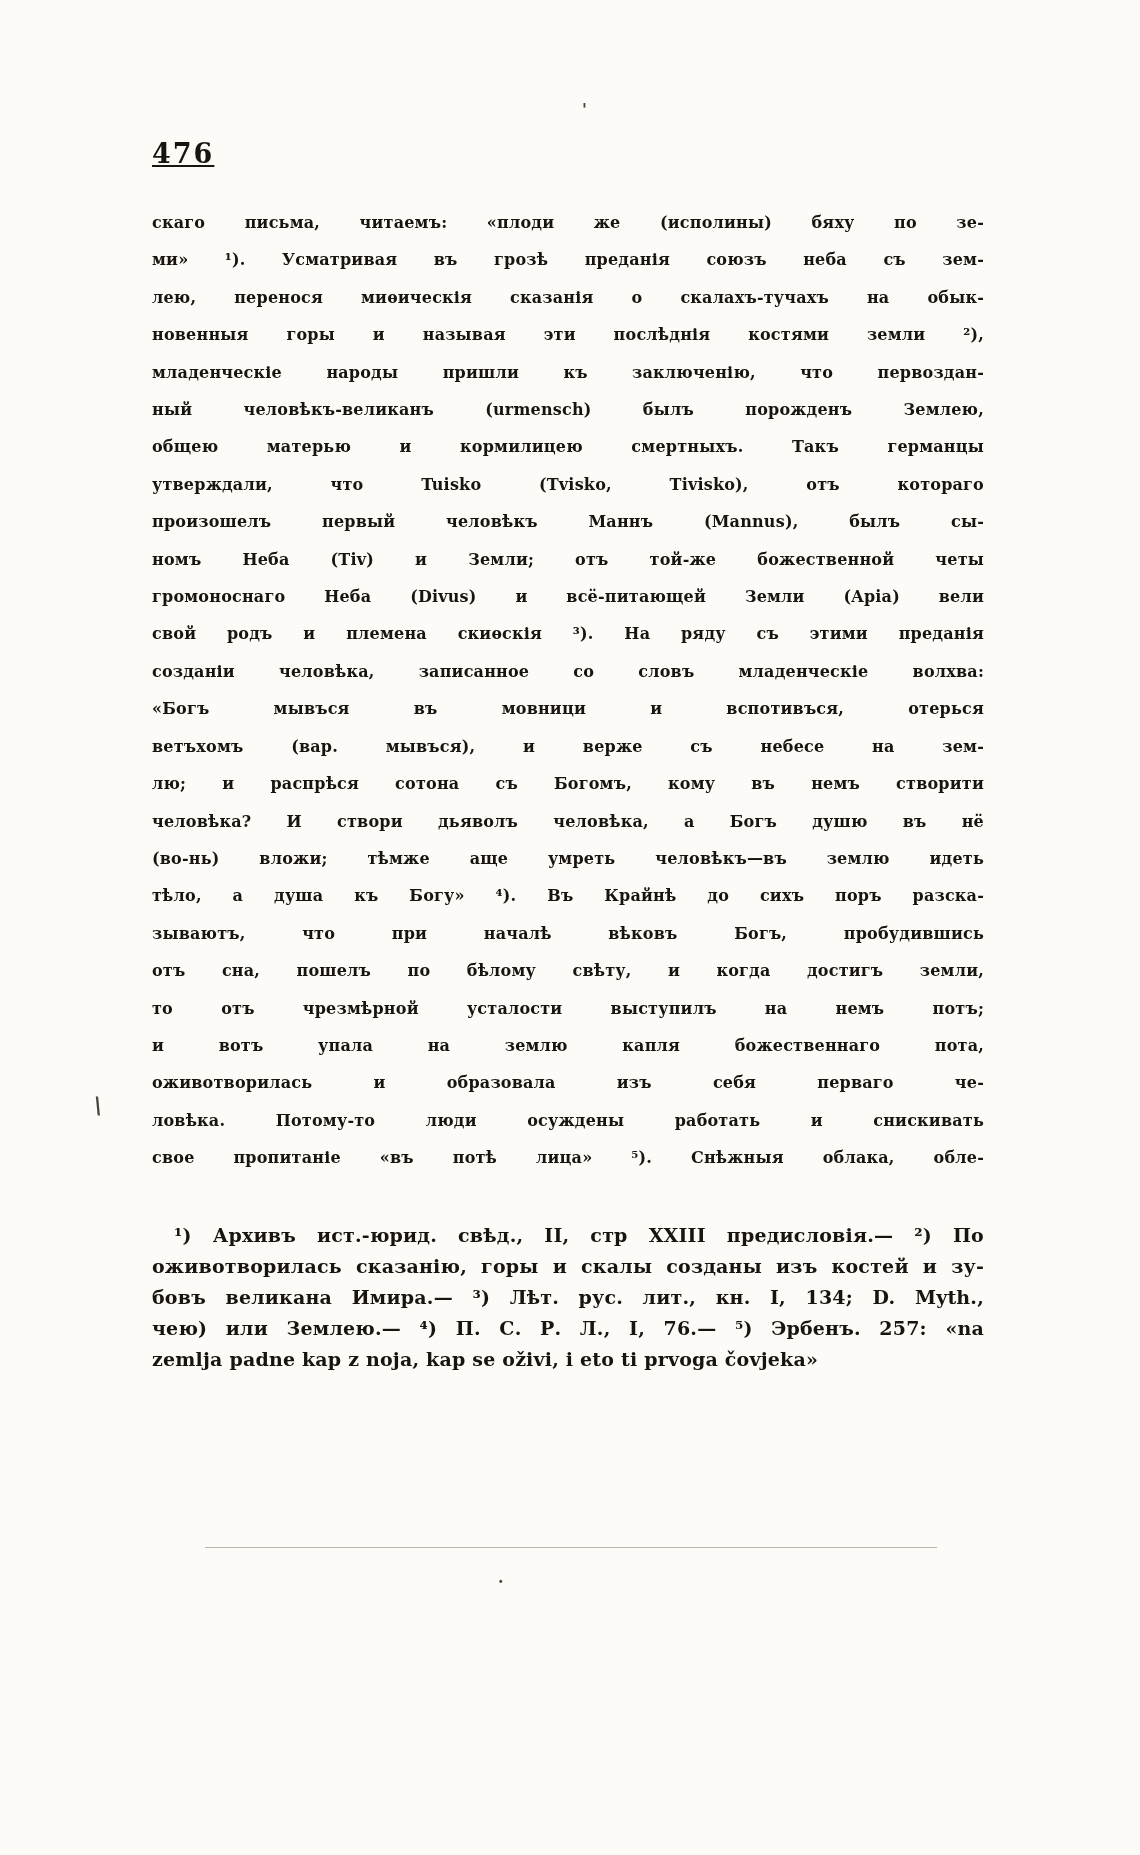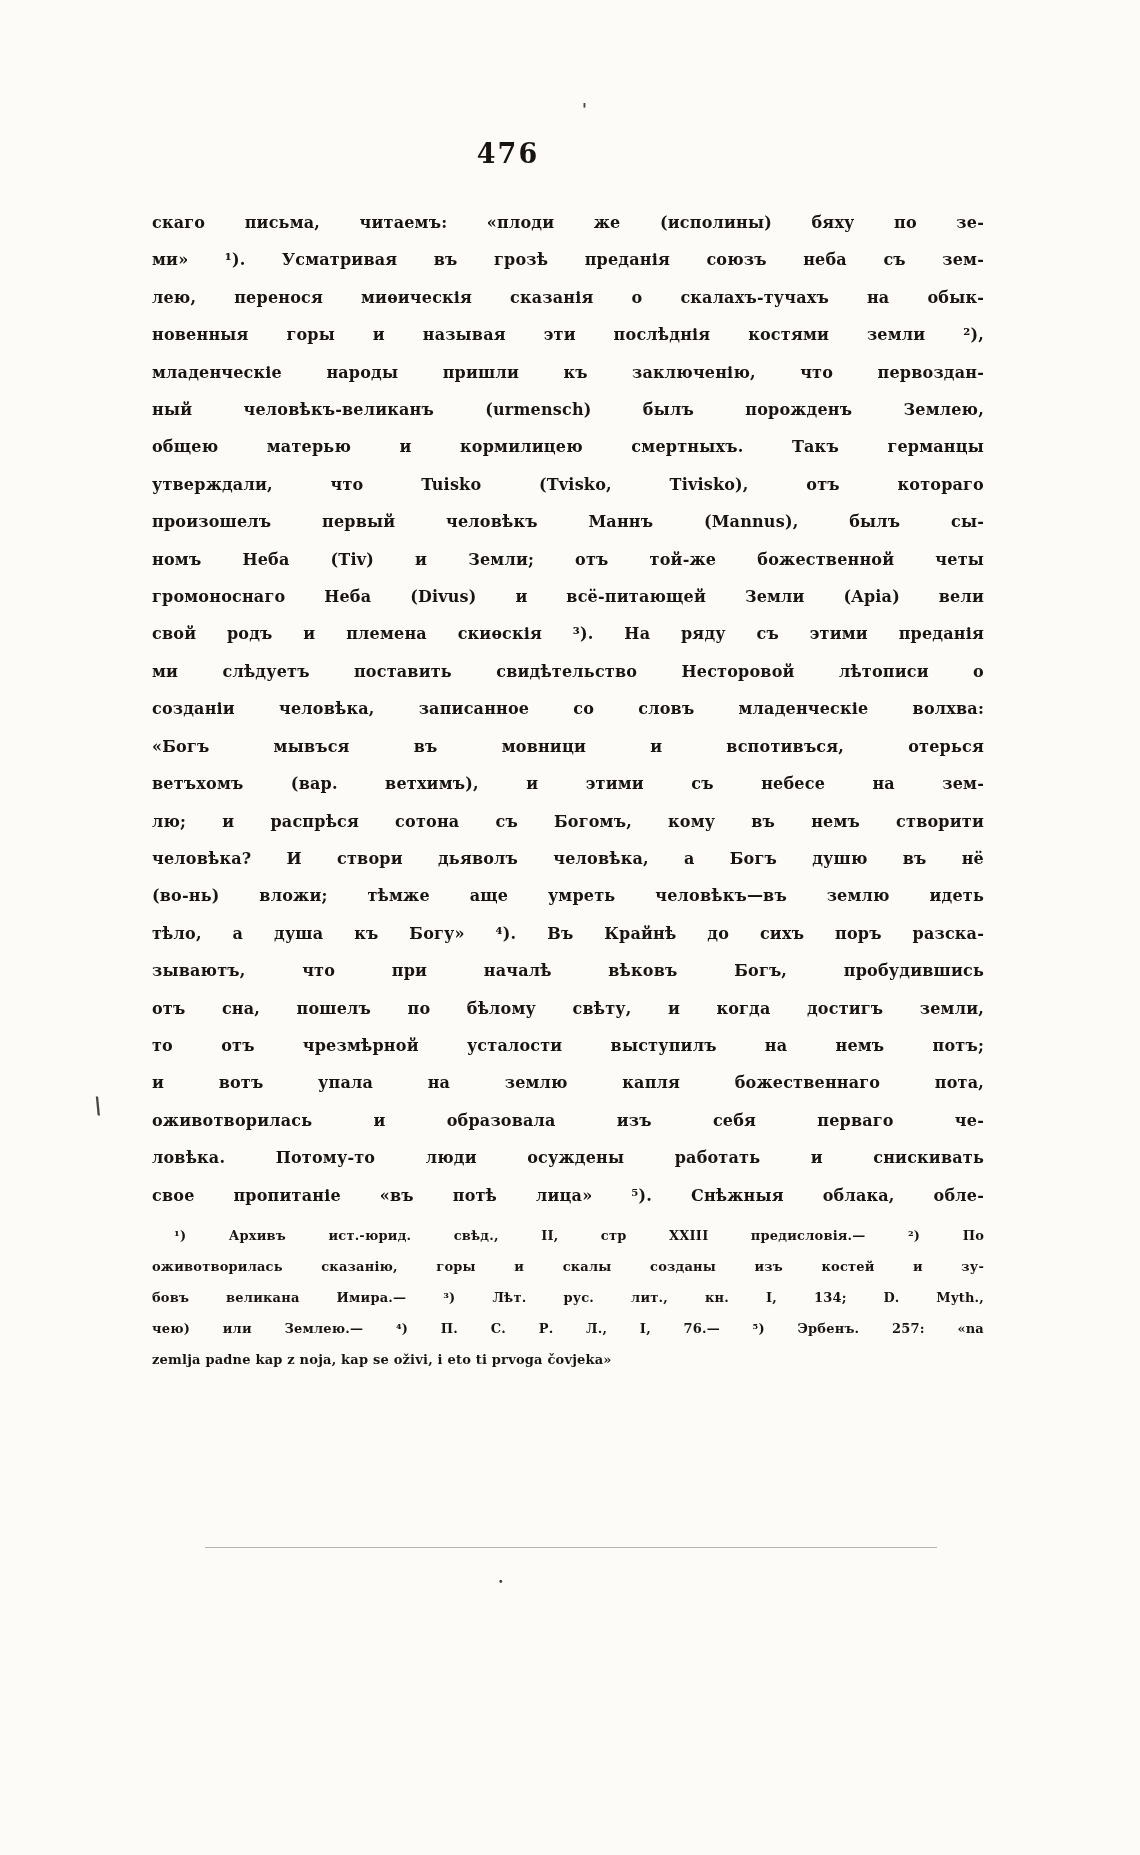--- a/index.html
+++ b/index.html
@@ -14,24 +14,24 @@
     background: #fcfbf8;
     font-family: "DejaVu Serif", "Liberation Serif", serif;
     color: #191410;
     overflow: hidden;
   }
   .page-number {
     position: absolute;
     top: 138px;
     left: 152px;
     width: 712px;
-    text-align: center;
     font-size: 27px;
     font-weight: 700;
     letter-spacing: 2px;
+    text-decoration: underline;
   }
   .body-text {
     position: absolute;
     left: 152px;
     top: 204px;
     width: 832px;
   }
   .body-text .line {
     font-size: 16px;
     line-height: 37.4px;
@@ -41,21 +41,21 @@
     letter-spacing: 0.2px;
     white-space: nowrap_off;
   }
   .footnotes {
     position: absolute;
     left: 152px;
     top: 1220px;
     width: 832px;
   }
   .footnotes .line {
-    font-size: 13px;
+    font-size: 19px;
     line-height: 31px;
     font-weight: 700;
     text-align: justify;
     text-align-last: justify;
     letter-spacing: 0.2px;
   }
   .footnotes .line.indent {
     text-indent: 22px;
   }
   .footnotes .line.no-just {
@@ -93,24 +93,23 @@
     <div class="line">лею, перенося миѳическія сказанія о скалахъ-тучахъ на обык-</div>
     <div class="line">новенныя горы и называя эти послѣднія костями земли ²),</div>
     <div class="line">младенческіе народы пришли къ заключенію, что первоздан-</div>
     <div class="line">ный человѣкъ-великанъ (urmensch) былъ порожденъ Землею,</div>
     <div class="line">общею матерью и кормилицею смертныхъ. Такъ германцы</div>
     <div class="line">утверждали, что Tuisko (Tvisko, Tivisko), отъ котораго</div>
     <div class="line">произошелъ первый человѣкъ Маннъ (Mannus), былъ сы-</div>
     <div class="line">номъ Неба (Tiv) и Земли; отъ той-же божественной четы</div>
     <div class="line">громоноснаго Неба (Divus) и всё-питающей Земли (Apia) вели</div>
     <div class="line">свой родъ и племена скиѳскія ³). На ряду съ этими преданія</div>
-    <div class="line">ми слѣдуетъ поставить свидѣтельство Несторовой лѣтописи о</div>
     <div class="line">созданіи человѣка, записанное со словъ младенческіе волхва:</div>
     <div class="line">«Богъ мывъся въ мовници и вспотивъся, отерься</div>
-    <div class="line">ветъхомъ (вар. ветхимъ), и этими съ небесе на зем-</div>
+    <div class="line">ветъхомъ (вар. мывъся), и верже съ небесе на зем-</div>
     <div class="line">лю; и распрѣся сотона съ Богомъ, кому въ немъ створити</div>
     <div class="line">человѣка? И створи дьяволъ человѣка, а Богъ душю въ нё</div>
     <div class="line">(во-нь) вложи; тѣмже аще умреть человѣкъ—въ землю идеть</div>
     <div class="line">тѣло, а душа къ Богу» ⁴). Въ Крайнѣ до сихъ поръ разска-</div>
     <div class="line">зываютъ, что при началѣ вѣковъ Богъ, пробудившись</div>
     <div class="line">отъ сна, пошелъ по бѣлому свѣту, и когда достигъ земли,</div>
     <div class="line">то отъ чрезмѣрной усталости выступилъ на немъ потъ;</div>
     <div class="line">и вотъ упала на землю капля божественнаго пота,</div>
     <div class="line">оживотворилась и образовала изъ себя перваго че-</div>
     <div class="line">ловѣка. Потому-то люди осуждены работать и снискивать</div>

